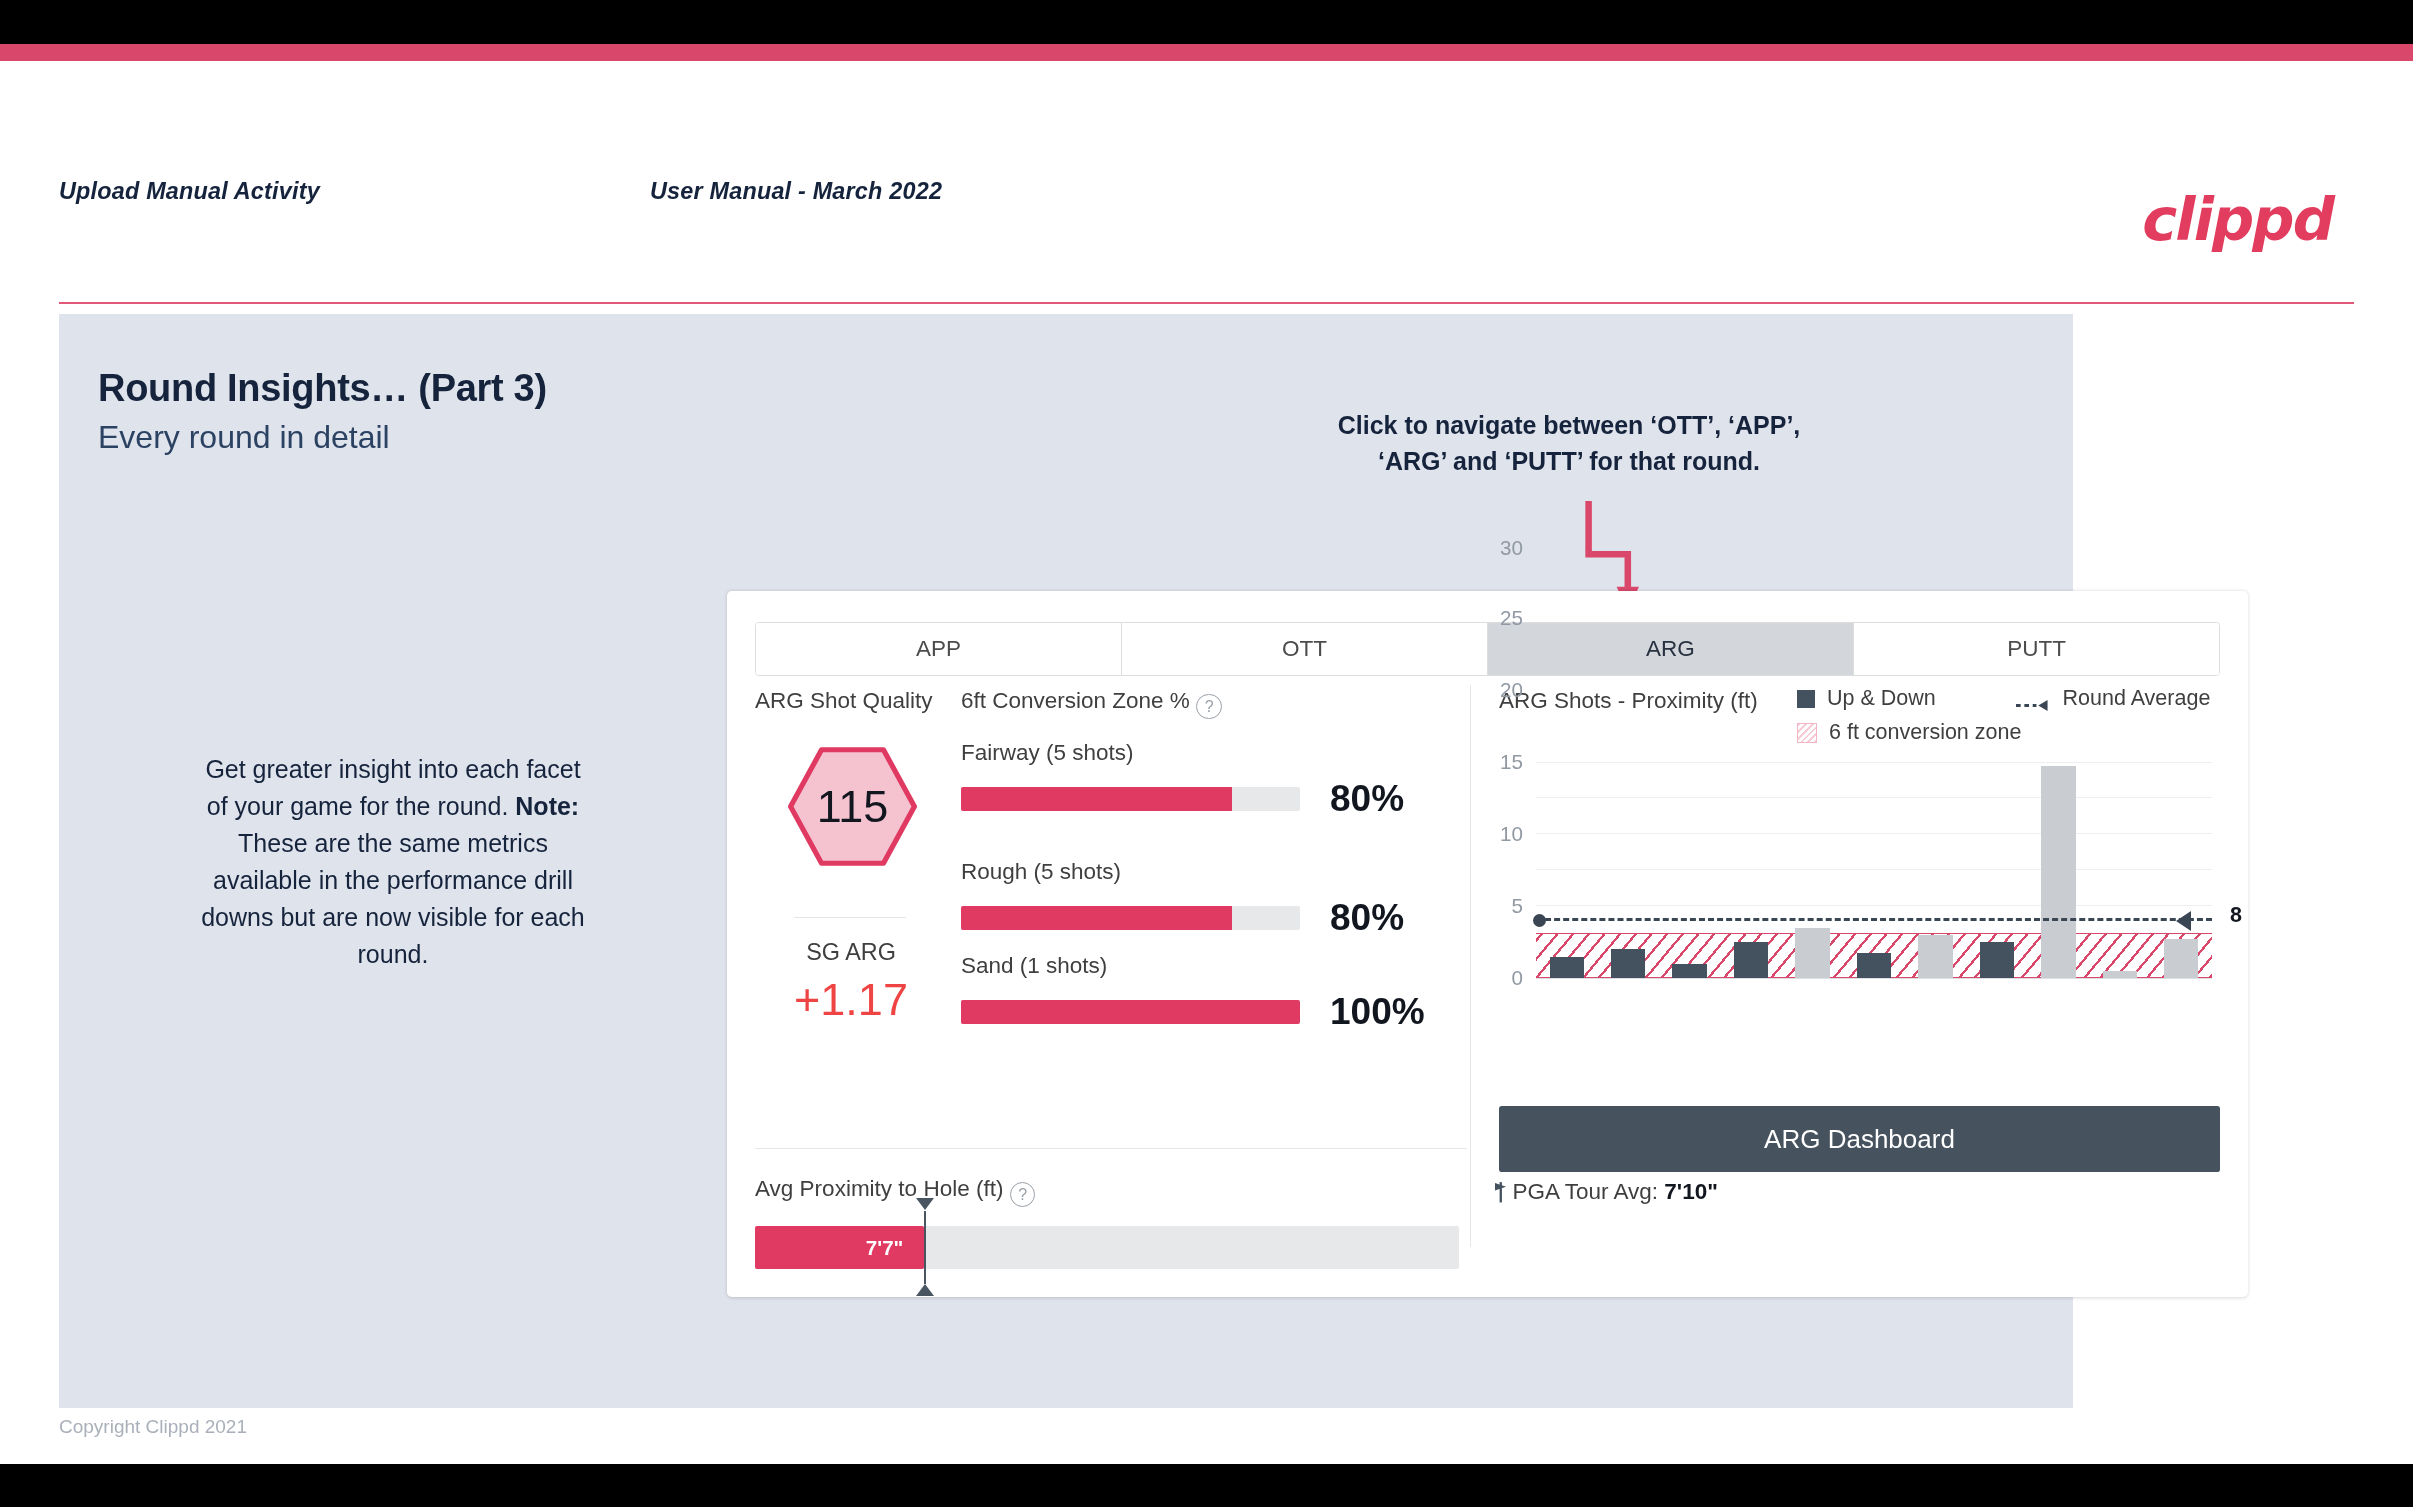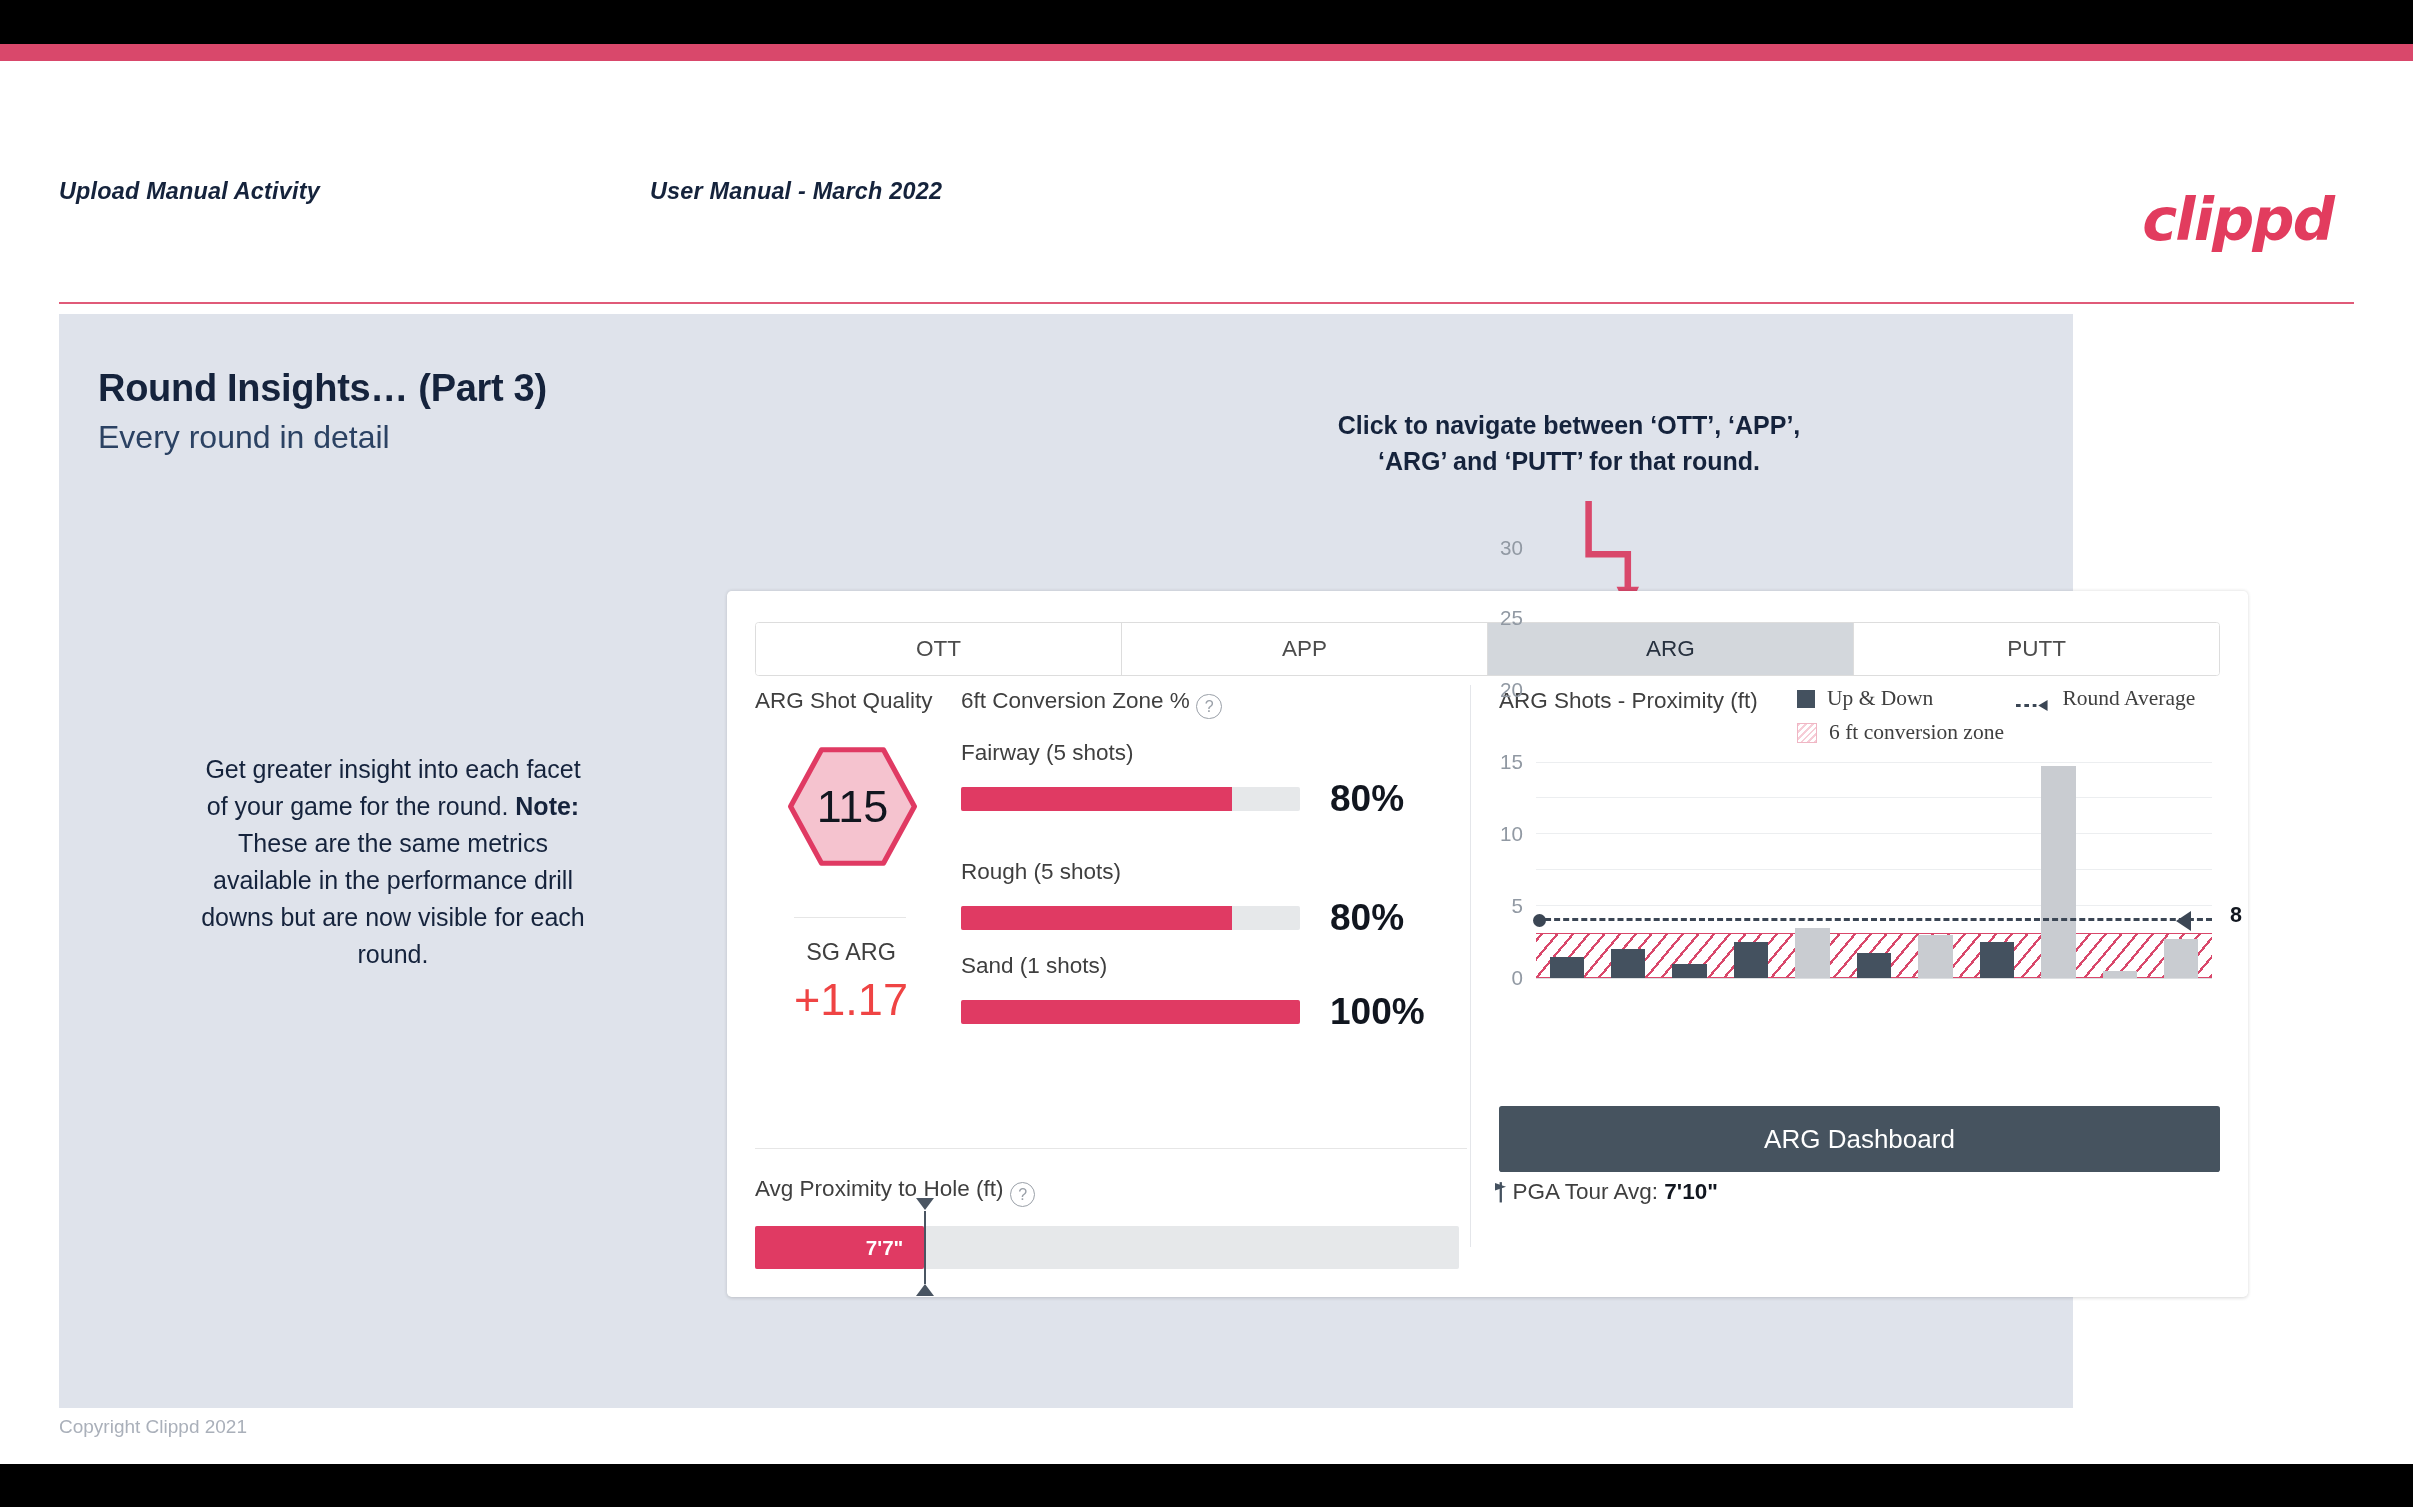--- a/index.html
+++ b/index.html
@@ -70,21 +70,21 @@
              display:flex;align-items:center;justify-content:flex-end;}
   .prox-fill span{color:#fff;font-size:20.6px;font-weight:700;margin-right:20.6px;}
   .prox-marker{position:absolute;top:-15px;width:1.9px;height:73px;background:#4a5562;}
   .tri-d{position:absolute;left:-8.4px;top:-13px;width:0;height:0;border-left:9.4px solid transparent;
          border-right:9.4px solid transparent;border-top:12px solid #4a5562;}
   .tri-u{position:absolute;left:-8.4px;top:73px;width:0;height:0;border-left:9.4px solid transparent;
          border-right:9.4px solid transparent;border-bottom:12px solid #4a5562;}
   
   .rcol{position:absolute;left:772px;top:97px;width:721px;}
   .chart-title{position:absolute;left:0;top:0;font-size:22.5px;color:#3f3f3f;}
-  .lgd{position:absolute;font-size:21.5px;color:#3f3f3f;display:flex;align-items:center;font-family:Liberation Serif, serif;}
+  .lgd{position:absolute;font-size:21.5px;color:#3f3f3f;display:flex;align-items:center;}
   .lgd-sw{width:18px;height:18px;background:#44515f;margin-right:12px;}
   .lgd-hatch{width:18px;height:18px;margin-right:12px;border:0.9px solid #f0b6c4;
     background:repeating-linear-gradient(-45deg,#f6cdd7 0 1.9px,#fff 1.9px 4.7px);}
   .dashicon{width:39px;height:11.2px;margin-right:7.5px;position:relative;}
   .plot{position:absolute;left:37px;top:75px;width:676px;height:215px;}
   .ylab{position:absolute;right:100%;margin-right:13px;font-size:20.6px;color:#9199a3;transform:translateY(-50%);white-space:nowrap;}
   .grid{position:absolute;left:0;width:676px;height:0.9px;background:#eceef0;}
   .zone{position:absolute;left:0;bottom:0;width:676px;
     background:repeating-linear-gradient(-50deg,#d9486b 0 2.3px,#ffffff 2.3px 12px);
     border-top:1.9px solid #d9486b;border-bottom:0.9px solid #d9486b;}
@@ -133,22 +133,22 @@
 
   <div class="leftnote">
     <span>Get greater insight into each facet of your game for the round. </span><b>Note:</b><span> These are the same metrics available in the performance drill downs but are now visible for each round.</span>
   </div>
 
   <div class="copy">Copyright Clippd 2021</div>
 
   <div class="card">
 
     <div class="tabs">
+      <div class="tab">APP</div>
       <div class="tab">OTT</div>
-      <div class="tab">APP</div>
       <div class="tab active">ARG</div>
       <div class="tab">PUTT</div>
     </div>
 
     <div class="vdiv"></div>
 
     <div class="lcol">
 
       <div class="sq-label">ARG Shot Quality</div>
       <div class="cz-label">

